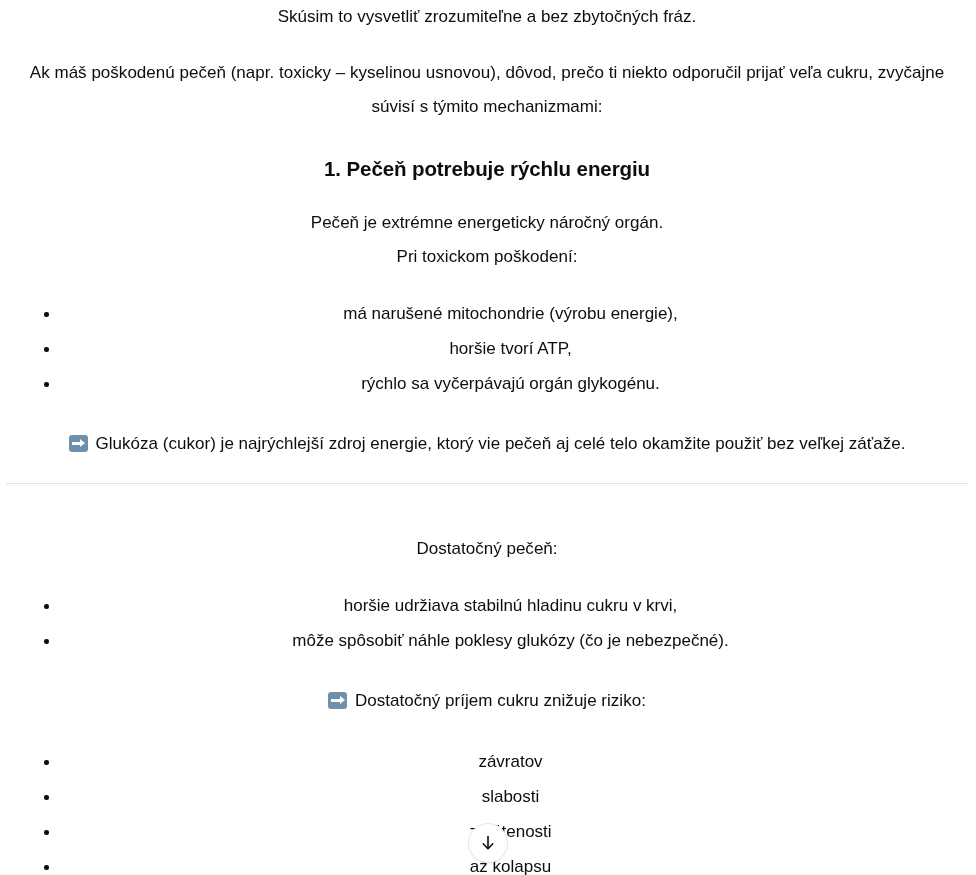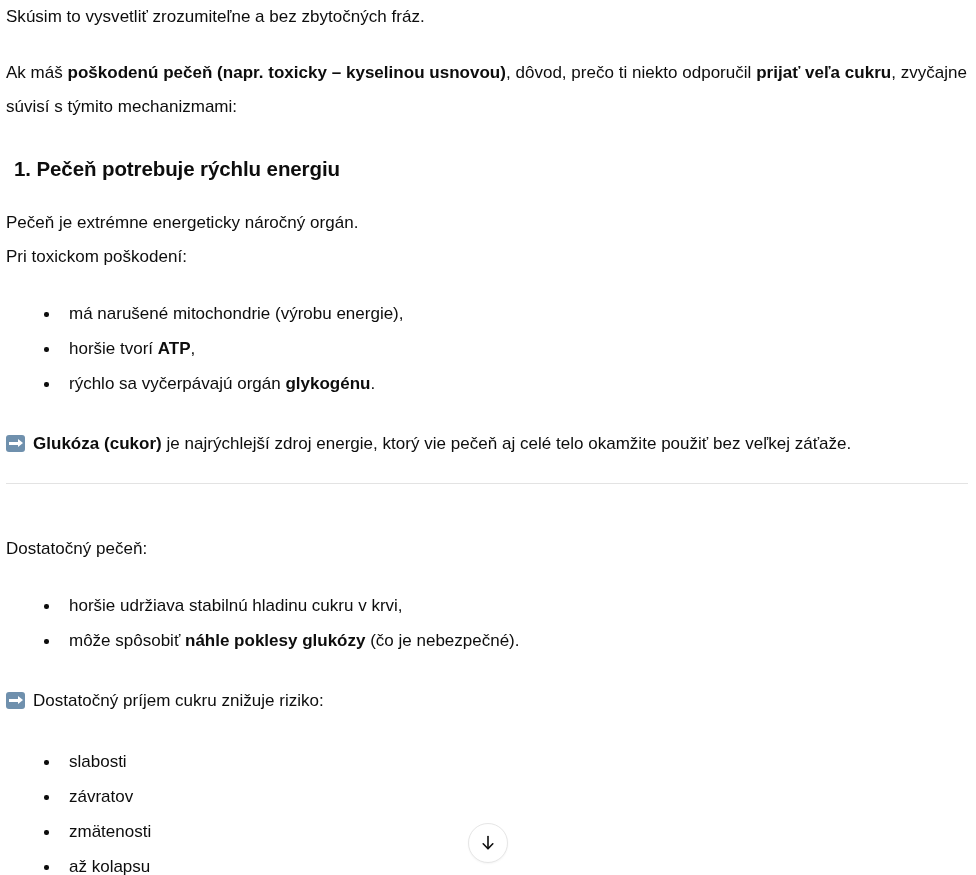--- a/index.html
+++ b/index.html
@@ -16,20 +16,21 @@
     font-family: "Liberation Sans", "DejaVu Sans", sans-serif;
     color: #0d0d0d;
     -webkit-font-smoothing: antialiased;
   }
 
   .surface {
     position: absolute;
     inset: 0;
     padding: 0 8px 0 6px;
     box-sizing: border-box;
+    text-align: center;
   }
 
   p.para {
     margin: 0;
     font-size: 17px;
     line-height: 34px;
     color: #0d0d0d;
     letter-spacing: 0.02px;
   }
 
@@ -65,21 +66,21 @@
     content: "";
     position: absolute;
     left: 22px;
     top: 16px;
     width: 4.5px;
     height: 4.5px;
     border-radius: 50%;
     background: #0d0d0d;
   }
 
-  b, strong { font-weight: 700; }
+  b, strong { font-weight: 400; }
 
   .arrow-line {
     font-size: 17px;
     line-height: 34px;
     color: #0d0d0d;
     display: block;
   }
 
   .emoji-arrow {
     display: inline-block;
@@ -187,22 +188,22 @@
     <li><span>môže spôsobiť </span><b>náhle poklesy glukózy</b><span> (čo je nebezpečné).</span></li>
   </ul>
 
   <div class="gap-10"></div>
 
   <p class="para arrow-line"><span class="emoji-arrow"></span><span>Dostatočný príjem cukru znižuje riziko:</span></p>
 
   <div class="gap-10"></div>
 
   <ul class="bullets">
+    <li><span>závratov</span></li>
     <li><span>slabosti</span></li>
-    <li><span>závratov</span></li>
     <li><span>zmätenosti</span></li>
     <li><span>až kolapsu</span></li>
   </ul>
 
 </div>
 
 <div class="scroll-btn" title="Prejsť nadol">
   <span>
     <svg width="18" height="18" viewBox="0 0 18 18" fill="none" stroke="#0d0d0d" stroke-width="1.6" stroke-linecap="round" stroke-linejoin="round">
       <line x1="9" y1="2.6" x2="9" y2="14.4"></line>

